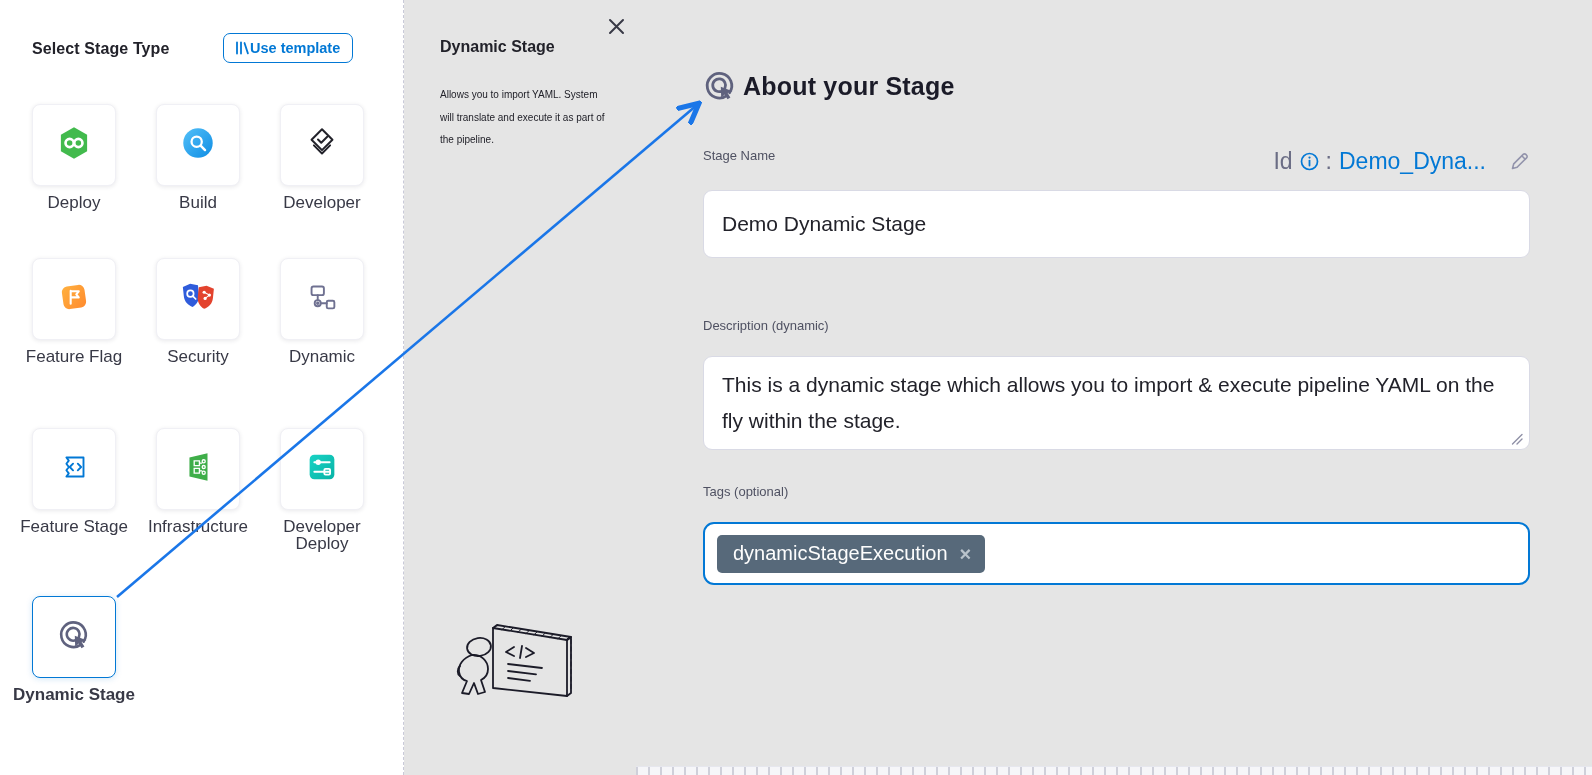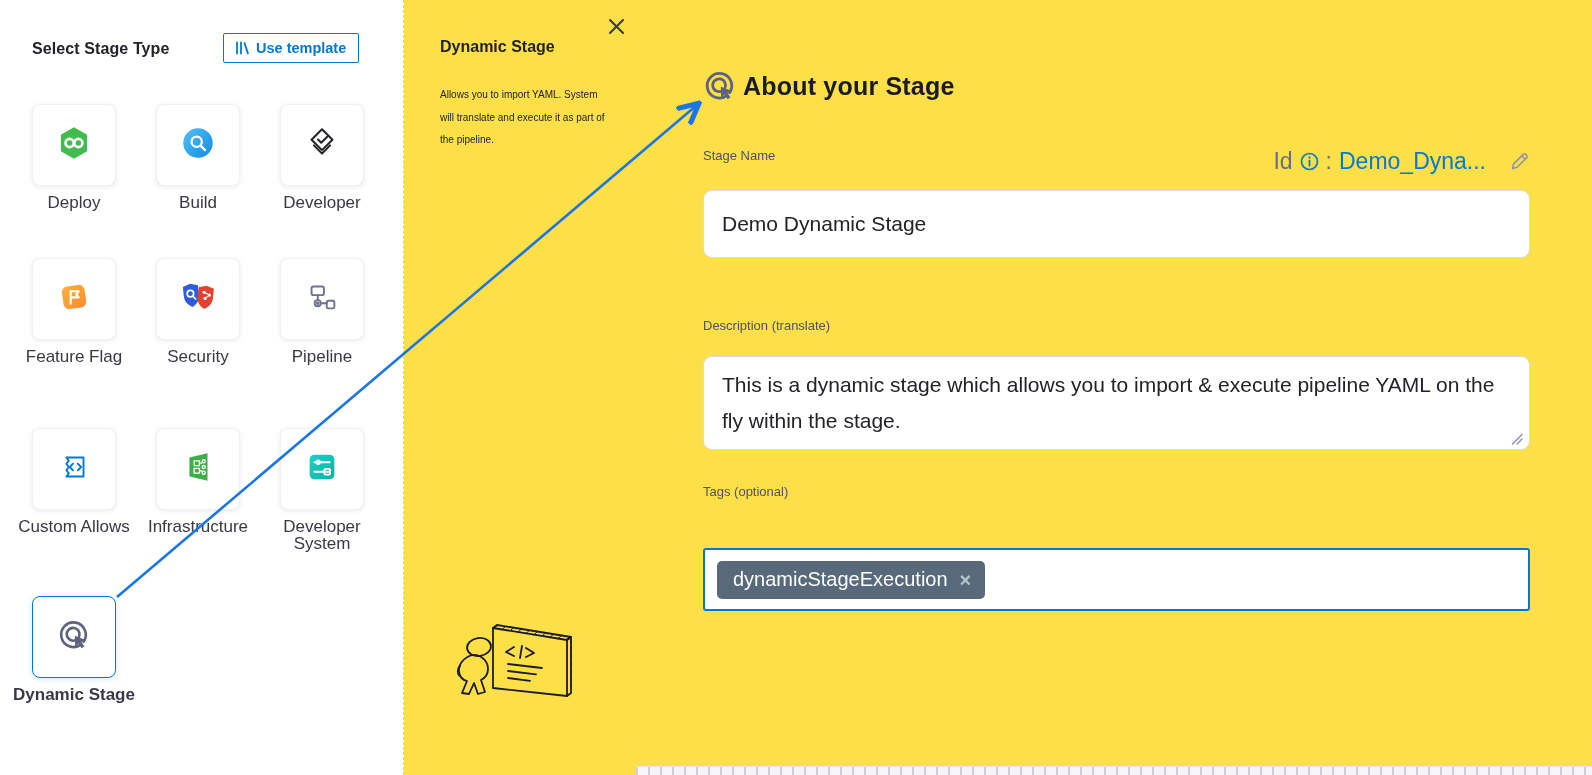--- a/index.html
+++ b/index.html
@@ -1,26 +1,26 @@
 <!DOCTYPE html>
 <html><head>
 <meta charset="utf-8">
 <style>
   * { margin: 0; padding: 0; box-sizing: border-box; }
   html,body { background:#ffffff; }
   body { font-family: "Liberation Sans", "DejaVu Sans", sans-serif; color:#22222a; }
-  .screen { position:relative; width:1592px; height:775px; background:#fde047; overflow:hidden;text-decoration:underline; }
+  .screen { position:relative; width:1592px; height:775px; background:#e5e5e5; overflow:hidden;text-decoration:underline; }
 
   
   .left-panel { position:absolute; left:0; top:0; width:404px; height:775px;
                 border-right:1px dashed #c9cad8; background:#fff; }
   .panel-title { position:absolute; left:32px; top:40px; font-size:16px; font-weight:700; color:#22222a; letter-spacing:.1px; }
   .use-template { position:absolute; left:223px; top:33px; height:30px; padding:0 12px 0 10px;
-                  display:flex; align-items:center; gap:6px; background:#fff;
-                  border:1px solid #0278d5; border-radius:2px; color:#0278d5;
+                  display:flex; align-items:center; background:#fff;
+                  border:1px solid #0278d5; border-radius:7px; color:#0278d5;
                   font-size:14.5px; font-weight:600; cursor:pointer; }
   .tile { position:absolute; width:84px; height:82px; background:#fff; border:1px solid #f0f0f5;
           border-radius:8px; box-shadow:0 1px 4px rgba(40,41,61,.10);
           display:flex; align-items:center; justify-content:center; cursor:pointer; }
   .tile.selected { border:1px solid #0278d5; box-shadow:0 1px 6px rgba(2,120,213,.18); }
   .tile-label { position:absolute; width:132px; text-align:center; font-size:17px; line-height:17px; color:#383946; }
   .tile-label.selected { font-weight:700; }
 
   
   .drawer-title { position:absolute; left:440px; top:38px; font-size:16px; font-weight:700; color:#22222a; }
@@ -44,22 +44,22 @@
   .id-value { color:#0278d5; font-weight:500; cursor:pointer; }
   .id-edit { margin-left:16px; cursor:pointer; display:flex; }
   .text-input { position:absolute; left:703px; width:827px; height:68px; border:1px solid #d9dae5;
                 border-radius:9px; padding:0 18px; font-size:21px; color:#22222a; background:#fff;
                 font-family:"Liberation Sans","DejaVu Sans",sans-serif; outline:none; }
   .textarea-wrap { position:absolute; left:703px; top:356px; width:827px; height:94px; }
   .textarea-wrap textarea { width:100%; height:100%; border:1px solid #d9dae5; border-radius:9px;
                 padding:10px 18px; font-size:21px; line-height:36px; color:#22222a; resize:none;
                 font-family:"Liberation Sans","DejaVu Sans",sans-serif; outline:none; background:#fff; }
   .resize-handle { position:absolute; right:7px; bottom:7px; width:12px; height:12px; cursor:nwse-resize; }
-  .tags-box { position:absolute; left:703px; top:548px; width:827px; height:63px;
-              border:2px solid #0278d5; border-radius:3px; background:#fff;
+  .tags-box { position:absolute; left:703px; top:522px; width:827px; height:63px;
+              border:2px solid #0278d5; border-radius:11px; background:#fff;
               display:flex; align-items:center; padding:12px 12px; cursor:text; }
   .tag-chip { display:flex; align-items:center; gap:12px; background:#57697a; color:#fdfdfd;
               border-radius:5px; height:38px; padding:0 14px 0 16px; font-size:20px; }
   .tag-remove { color:#b9c3cb; font-size:20px; font-weight:700; cursor:pointer; line-height:1; }
   .setup-btn { position:absolute; left:703px; top:638px; width:266px; height:58px; background:#0278d5;
                border:none; border-radius:9px; color:#fff; font-size:21px; font-weight:600;
                letter-spacing:.2px; cursor:pointer; font-family:"Liberation Sans","DejaVu Sans",sans-serif; }
 
   
   .canvas-strip { position:absolute; left:636px; top:766px; width:956px; height:9px;
@@ -161,21 +161,21 @@
           <rect x="25" y="24" width="8" height="8" rx="1.5"></rect>
           <path d="M15.5 18v5.5" stroke-linecap="round"></path>
           <circle cx="15.5" cy="26.5" r="3.2"></circle>
           <circle cx="15.5" cy="26.5" r="0.8" fill="#6f7191"></circle>
           <path d="M18.7 26.5h6.3" stroke-linecap="round"></path>
         </svg>
       </span>
     </div>
     <div class="tile-label" style="left:8px;top:348px">Feature Flag</div>
     <div class="tile-label" style="left:132px;top:348px">Security</div>
-    <div class="tile-label" style="left:256px;top:348px">Pipeline</div>
+    <div class="tile-label" style="left:256px;top:348px">Dynamic</div>
 
     <div class="tile" style="left:32px;top:428px">
       <span>
         <svg width="38" height="38" viewBox="0 0 40 40" fill="none" stroke="#0278d5" stroke-width="2" stroke-linejoin="round" stroke-linecap="round">
           <path d="M12 10h18v20H12l2.5-3.3L12 23.4l2.5-3.4L12 16.6l2.5-3.3z"></path>
           <path d="M19 16.5l-3.5 3.5 3.5 3.5"></path>
           <path d="M24 16.5l3.5 3.5-3.5 3.5"></path>
         </svg>
       </span>
     </div>
@@ -206,23 +206,23 @@
           <rect x="7" y="7" width="26" height="26" rx="5" fill="url(#gt)"></rect>
           <g stroke="#fff" stroke-width="2.2" stroke-linecap="round" fill="none">
             <path d="M12 15h16"></path>
               <path d="M12 25h16"></path>
           </g>
           <circle cx="16" cy="15" r="2.8" fill="#fff"></circle>
           <rect x="22.5" y="22" width="6" height="6" rx="1.2" fill="none" stroke="#fff" stroke-width="2"></rect>
         </svg>
       </span>
     </div>
-    <div class="tile-label" style="left:8px;top:518px">Custom Allows</div>
+    <div class="tile-label" style="left:8px;top:518px">Feature Stage</div>
     <div class="tile-label" style="left:132px;top:518px">Infrastructure</div>
-    <div class="tile-label" style="left:256px;top:518px">Developer System</div>
+    <div class="tile-label" style="left:256px;top:518px">Developer Deploy</div>
 
     <div class="tile selected" style="left:32px;top:596px">
       <span>
         <svg width="40" height="40" viewBox="0 0 40 40">
           <g fill="none" stroke="#5f627e" stroke-width="2.6" stroke-linecap="round">
             <path d="M26.8 29.6a12.3 12.3 0 1 1 2.8-2.9"></path>
             <path d="M22.2 24.9a6.4 6.4 0 1 1 2.7-2.8"></path>
           </g>
           <path d="M20.8 20.8l11.6 4.4-4.8 1.7 2.8 4.7-2.9 1.7-2.8-4.8-3.5 3.4z" fill="#5f627e"></path>
         </svg>
@@ -297,21 +297,21 @@
     <span class="id-edit">
       <svg width="21" height="21" viewBox="0 0 21 21" fill="none" stroke="#9293ab" stroke-width="1.6" stroke-linejoin="round">
         <path d="M3.5 17.5l1.2-4.6L14.2 3.4a1.8 1.8 0 0 1 2.6 0l.8.8a1.8 1.8 0 0 1 0 2.6L8.1 16.3z"></path>
         <path d="M12.8 4.8l3.4 3.4"></path>
       </svg>
     </span>
   </div>
 
   <input class="text-input" style="top: 190px;" type="text" value="Demo Dynamic Stage">
 
-  <div class="field-label" style="top:318px">Description (translate)</div>
+  <div class="field-label" style="top:318px">Description (dynamic)</div>
 
   <div class="textarea-wrap">
     <textarea style="">This is a dynamic stage which allows you to import &amp; execute pipeline YAML on the fly within the stage.</textarea>
     <span class="resize-handle">
       <svg width="12" height="12" viewBox="0 0 12 12" stroke="#8f90a6" stroke-width="1.4" stroke-linecap="round">
         <path d="M1.5 11L11 1.5M6 11l5-5"></path>
       </svg>
     </span>
   </div>
 

